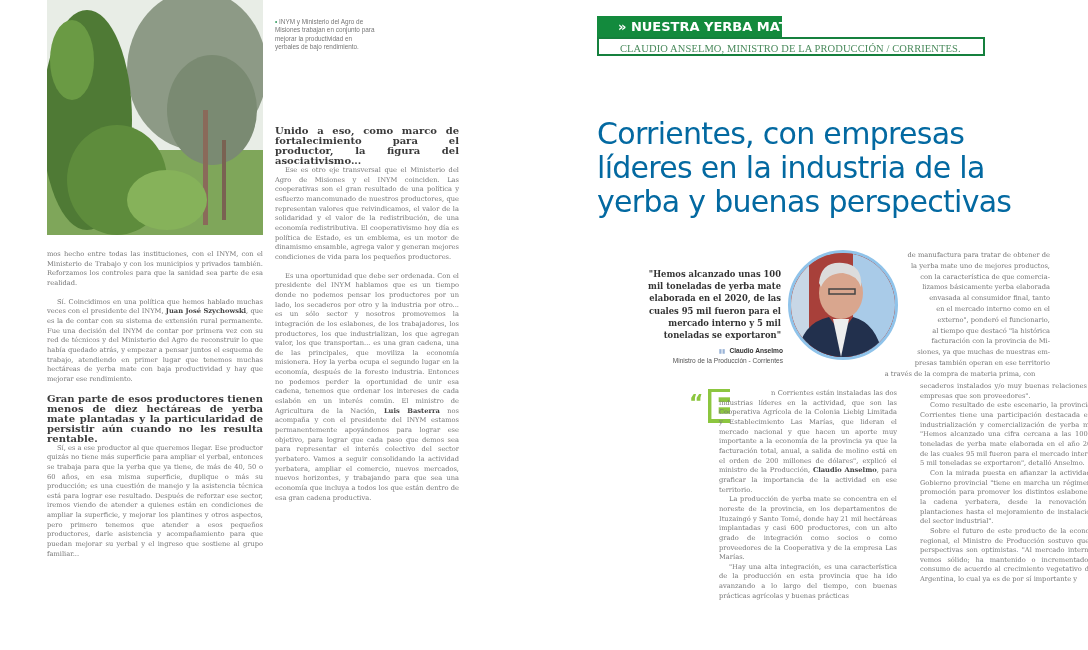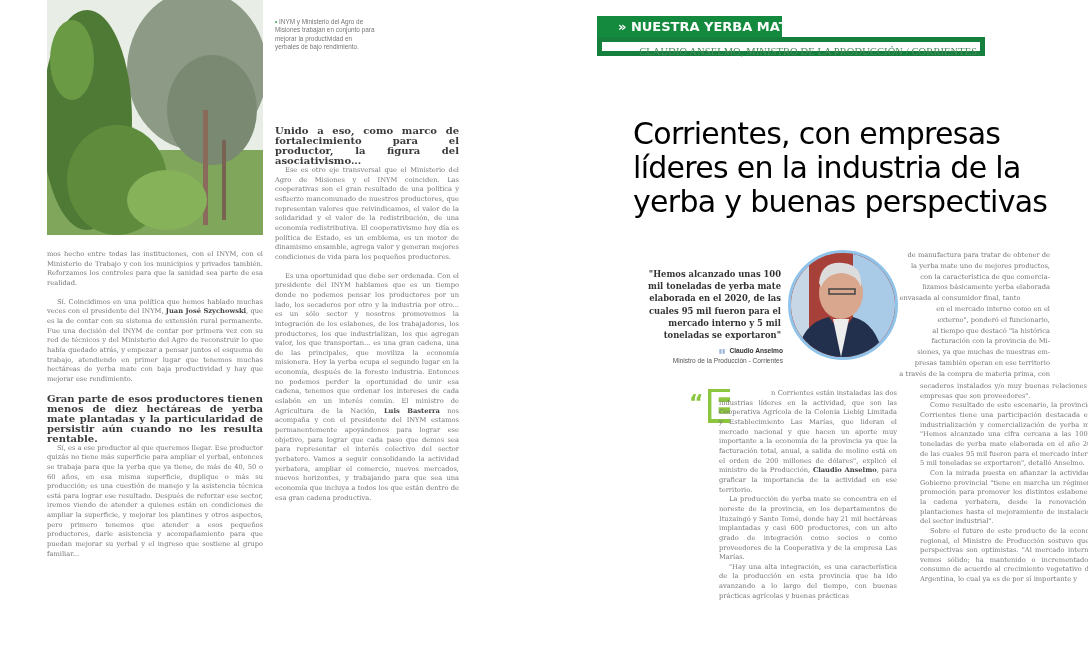--- a/index.html
+++ b/index.html
@@ -9,22 +9,22 @@
   .caption { left:275px; top:18px; width:100px; font-family:"Liberation Sans", sans-serif; font-size:6.4px; line-height:8.4px; color:#777; }
   .caption .bul { color:#2c9a5a; }
   .col { font-size:6.7px; line-height:9.65px; color:#777; text-align:justify; }
   .col p { margin:0; text-indent:10px; }
   .col p.noind { text-indent:0; }
   .col .q { margin:0 0 0 0; font-weight:bold; color:#3a3a3a; text-indent:0; font-size:10px; line-height:10px; }
   .col .gap { height:9px; }
   .col b { color:#444; }
   .tag-box { left:597px; top:16px; }
   .tag-green { background:#138a3d; color:#fff; font-family:"DejaVu Sans", sans-serif; font-weight:bold; font-size:13px; height:21px; line-height:21px; padding:0 16px 0 21px; width:185px; box-sizing:border-box; white-space:nowrap; }
-  .tag-sub { border:5px solid #15803d; height:19px; line-height:19px; width:388px; box-sizing:border-box; color:#4a8a5c; font-family:"Liberation Serif", serif; font-size:10.5px; padding-left:21px; white-space:nowrap; letter-spacing:0.1px;text-align:right; }
-  .headline { left:597px; top:117px; width:440px; font-family:"DejaVu Sans", sans-serif; font-size:30px; line-height:34px; color:#000000; letter-spacing:-0.7px;margin-left:36px; }
+  .tag-sub { border:2px solid #15803d; height:19px; line-height:19px; width:388px; box-sizing:border-box; color:#4a8a5c; font-family:"Liberation Serif", serif; font-size:10.5px; padding-left:21px; white-space:nowrap; letter-spacing:0.1px; }
+  .headline { left:597px; top:117px; width:440px; font-family:"DejaVu Sans", sans-serif; font-size:30px; line-height:34px; color:#0369a1; letter-spacing:-0.7px; }
   .pull { left:645px; top:268px; width:136px; text-align:right; font-size:8.4px; line-height:12.2px; font-weight:bold; color:#333; }
   .pull-author { left:665px; top:346px; width:118px; text-align:right; font-family:"Liberation Sans", sans-serif; font-size:6.6px; line-height:10px; color:#555; }
   .pull-author .nm { font-weight:bold; color:#333; }
   .pull-author .ic { color:#9ab3d6; font-size:6px; margin-right:4px; }
   .portrait { left:788px; top:250px; width:110px; height:110px; border-radius:50%; border:3px solid #8fc3ea; overflow:hidden; box-sizing:border-box; background:#b44a3a; }
   .dropquote { left:689px; top:392px; font-family:"DejaVu Sans", sans-serif; font-weight:bold; font-size:22px; color:#8cc63f; line-height:22px; }
   .bigE { left:708px; top:389px; width:22px; height:34px; background:#8cc63f; }
   .bigE span { position:absolute; left:0; top:0; font-family:"DejaVu Sans", sans-serif; font-weight:bold; font-size:38px; line-height:34px; color:#fff; }
 </style>
 </head>
@@ -100,27 +100,27 @@
     <p class="noind" style="text-indent: 52px;"><span>n Corrientes están instaladas las dos industrias líderes en la actividad, que son las Cooperativa Agrícola de la Colonia Liebig Limitada y Establecimiento Las Marías, que lideran el mercado nacional y que hacen un aporte muy importante a la economía de la provincia ya que la facturación total, anual, a salida de molino está en el orden de 200 millones de dólares", explicó el ministro de la Producción, </span><b>Claudio Anselmo</b><span>, para graficar la importancia de la actividad en ese territorio.</span></p>
     <p>La producción de yerba mate se concentra en el noreste de la provincia, en los departamentos de Ituzaingó y Santo Tomé, donde hay 21 mil hectáreas implantadas y casi 600 productores, con un alto grado de integración como socios o como proveedores de la Cooperativa y de la empresa Las Marías.</p>
     <p>"Hay una alta integración, es una característica de la producción en esta provincia que ha ido avanzando a lo largo del tiempo, con buenas prácticas agrícolas y buenas prácticas</p>
   </div>
 
 <div class="abs col" id="rcol2wrap" style="left:870px; top:250px; width:180px; text-align:right;">
     <div style="line-height: 10.8px; white-space: nowrap;">de manufactura para tratar de obtener de</div>
     <div style="line-height: 10.8px; white-space: nowrap;">la yerba mate uno de mejores productos,</div>
     <div style="line-height: 10.8px; white-space: nowrap;">con la característica de que comercia-</div>
     <div style="line-height: 10.8px; white-space: nowrap;">lizamos básicamente yerba elaborada</div>
-    <div style="line-height: 10.8px; white-space: nowrap; text-align: center;">envasada al consumidor final, tanto</div>
+    <div style="line-height: 10.8px; white-space: nowrap;">envasada al consumidor final, tanto</div>
     <div style="line-height: 10.8px; white-space: nowrap;">en el mercado interno como en el</div>
     <div style="line-height: 10.8px; white-space: nowrap;">externo", ponderó el funcionario,</div>
     <div style="line-height: 10.8px; white-space: nowrap;">al tiempo que destacó "la histórica</div>
     <div style="line-height: 10.8px; white-space: nowrap;">facturación con la provincia de Mi-</div>
     <div style="line-height: 10.8px; white-space: nowrap;">siones, ya que muchas de nuestras em-</div>
     <div style="line-height: 10.8px; white-space: nowrap;">presas también operan en ese territorio</div>
-    <div style="line-height: 10.8px; white-space: nowrap;">a través de la compra de materia prima, con</div>
+    <div style="line-height: 10.8px; white-space: nowrap; text-align: center;">a través de la compra de materia prima, con</div>
   </div>
 <div class="abs col" id="rcol2" style="left:920px; top:382px; width:182px;">
     <p class="noind">secaderos instalados y/o muy buenas relaciones con empresas que son proveedores".</p>
     <p>Como resultado de este escenario, la provincia de Corrientes tiene una participación destacada en la industrialización y comercialización de yerba mate. "Hemos alcanzado una cifra cercana a las 100 mil toneladas de yerba mate elaborada en el año 2020, de las cuales 95 mil fueron para el mercado interno y 5 mil toneladas se exportaron", detalló Anselmo.</p>
     <p>Con la mirada puesta en afianzar la actividad, el Gobierno provincial "tiene en marcha un régimen de promoción para promover los distintos eslabones de la cadena yerbatera, desde la renovación de plantaciones hasta el mejoramiento de instalaciones del sector industrial".</p>
     <p>Sobre el futuro de este producto de la economía regional, el Ministro de Producción sostuvo que las perspectivas son optimistas. "Al mercado interno lo vemos sólido; ha mantenido o incrementado su consumo de acuerdo al crecimiento vegetativo de la Argentina, lo cual ya es de por sí importante y</p>
   </div>
 
 </body></html>

